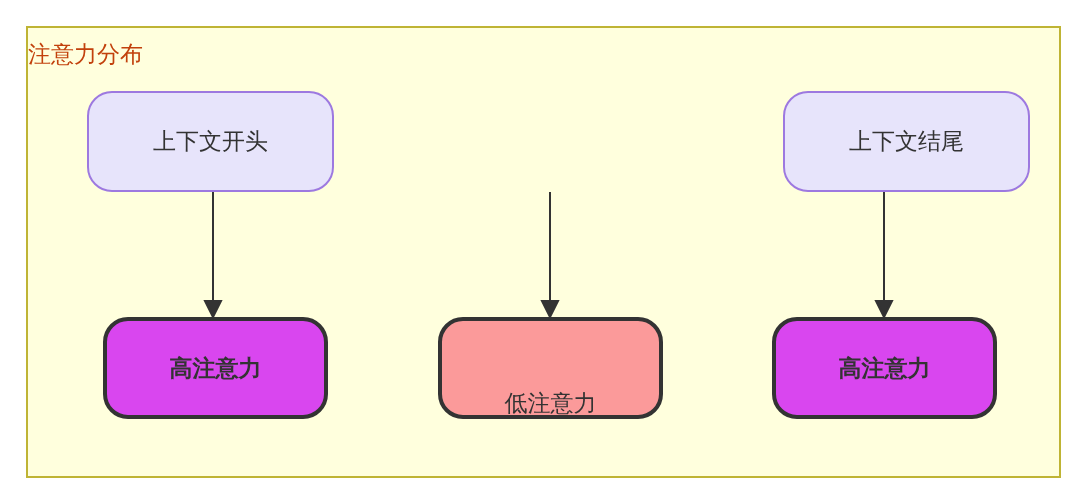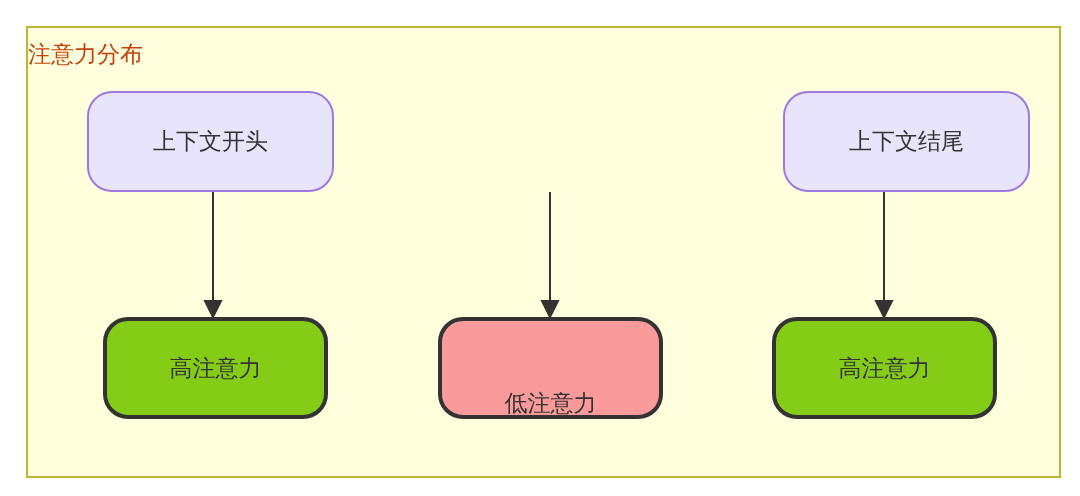--- a/index.html
+++ b/index.html
@@ -67,21 +67,21 @@
     top: 91px;
   }
 
   .node.attn {
     width: 225px;
     height: 102px;
     top: 317px;
     border: 4px solid #333333;
   }
 
-  .node.attn-high { background: #84cc16; }
+  .node.attn-high { background: #d946ef; font-weight: bold; }
   .node.attn-low  { background: #fb9a9a; align-items: flex-end; }
 
   .ctx-1 { left: 87px; }
   .ctx-2 { left: 426px; }
   .ctx-3 { left: 783px; }
 
   .attn-1 { left: 103px; }
   .attn-2 { left: 438px; }
   .attn-3 { left: 772px; }
 

